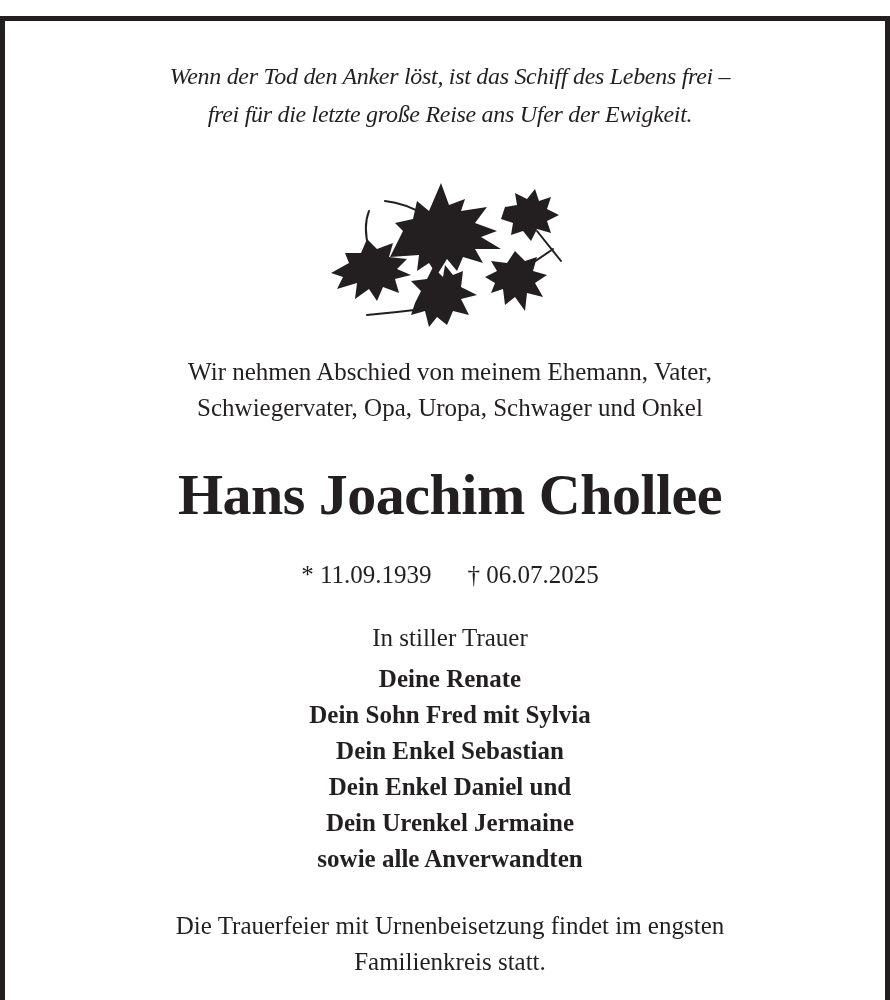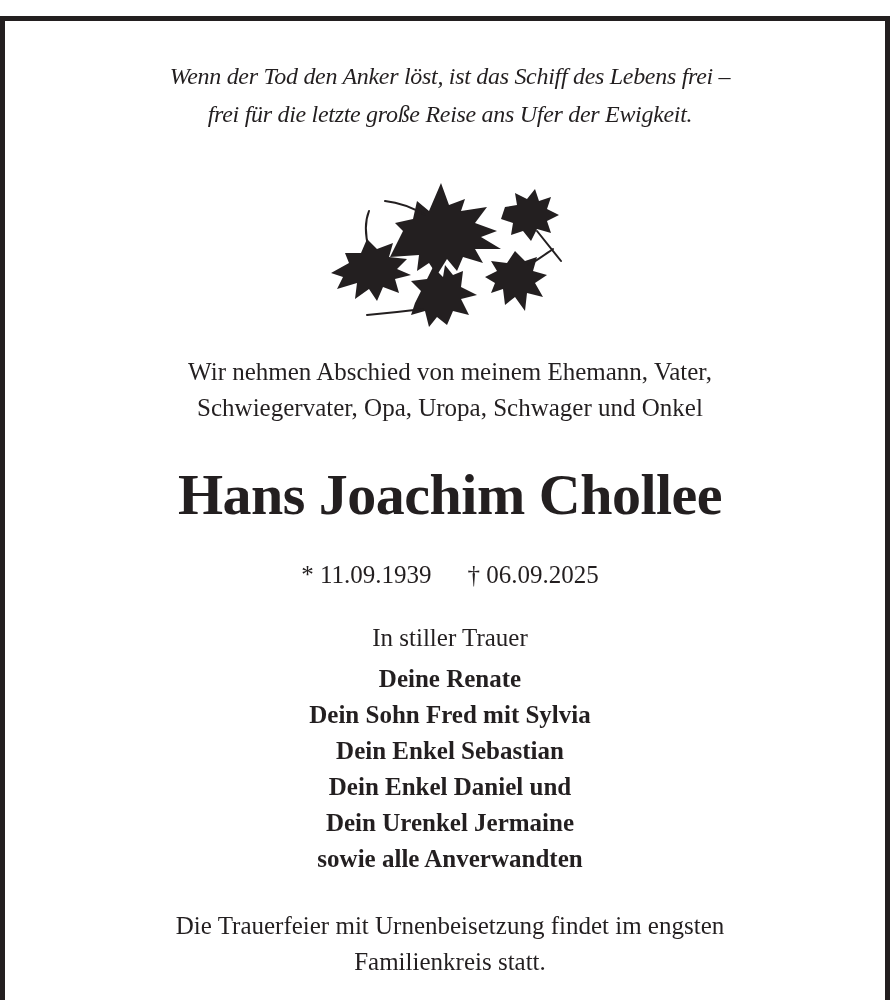--- a/index.html
+++ b/index.html
@@ -47,21 +47,21 @@
       <path fill="none" stroke-width="2" d="M204 86 C214 80 222 74 228 70"></path>
     </g>
   </svg>
 
   <div class="line serif intro" style="top:337px;">Wir nehmen Abschied von meinem Ehemann, Vater,</div>
   <div class="line serif intro" style="top:373px;">Schwiegervater, Opa, Uropa, Schwager und Onkel</div>
 
   <div class="line serif name" style="top:440px;">Hans Joachim Chollee</div>
 
   <div class="line serif dates" style="top:540px;">
-    <span>* 11.09.1939</span><span class="gap"></span><span>† 06.09.2025</span>
+    <span>* 11.09.1939</span><span class="gap"></span><span>† 06.07.2025</span>
   </div>
 
   <div class="line serif trauer" style="top:603px;">In stiller Trauer</div>
 
   <div class="line serif family" style="top:644px;">Deine Renate</div>
   <div class="line serif family" style="top:680px;">Dein Sohn Fred mit Sylvia</div>
   <div class="line serif family" style="top:716px;">Dein Enkel Sebastian</div>
   <div class="line serif family" style="top:752px;">Dein Enkel Daniel und</div>
   <div class="line serif family" style="top:788px;">Dein Urenkel Jermaine</div>
   <div class="line serif family" style="top:824px;">sowie alle Anverwandten</div>

